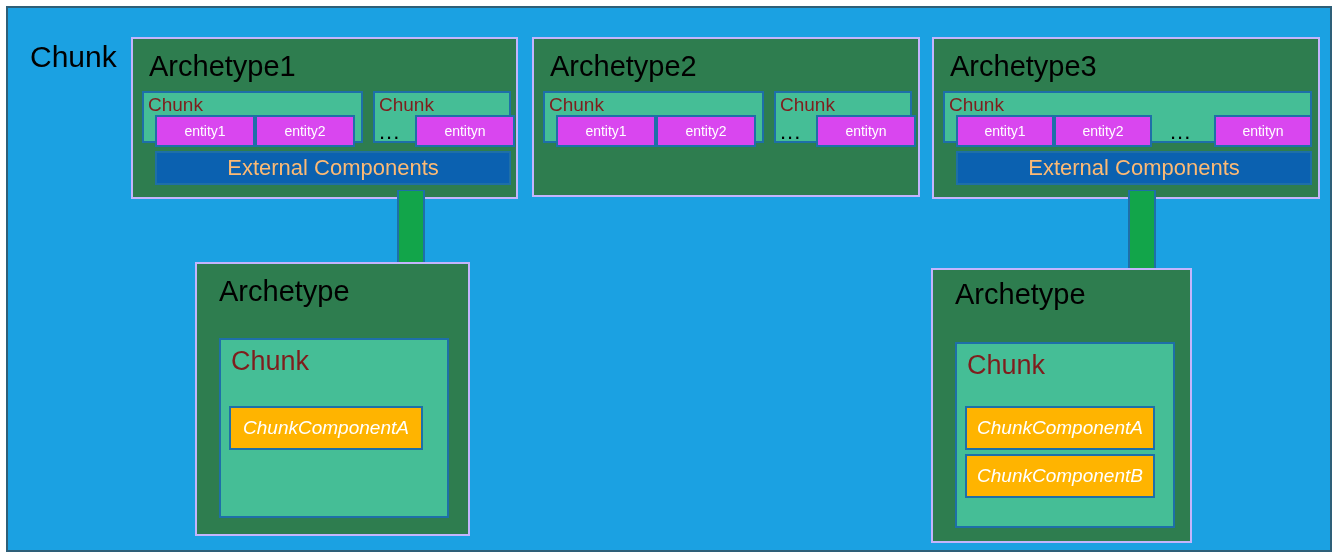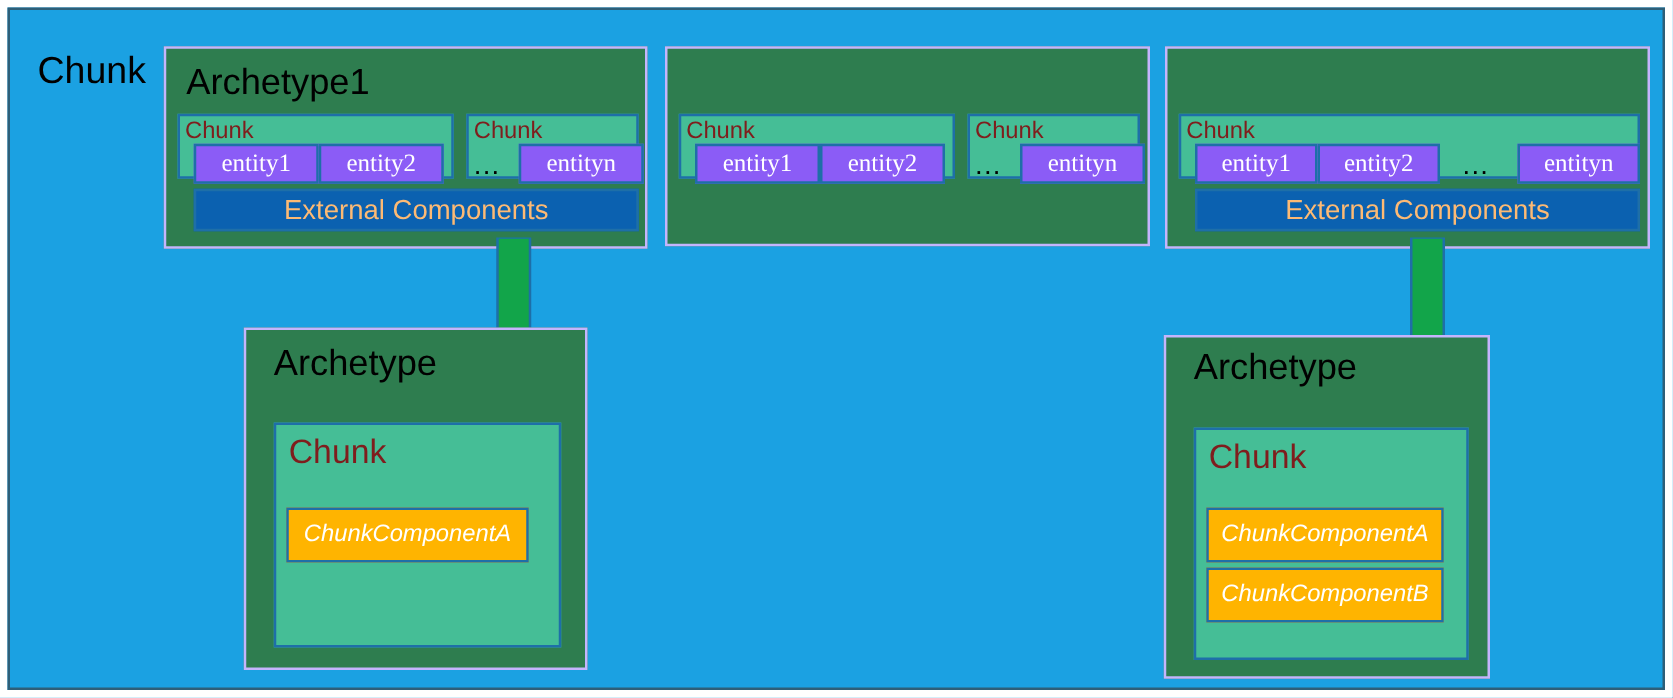--- a/index.html
+++ b/index.html
@@ -55,30 +55,29 @@
     box-sizing: border-box;
   }
   .chunk-label {
     position: absolute;
     color: #7f1d1d;
     line-height: 1;
     white-space: nowrap;
   }
   .entity {
     position: absolute;
-    background: #8b5cf6;
+    background: #d946ef;
     border: 2px solid #1E6FA8;
     box-sizing: border-box;
     color: #ffffff;
     display: flex;
     align-items: center;
     justify-content: center;
-    font-size: 20px;
+    font-size: 14px;
     white-space: nowrap;
-    font-family: Liberation Serif, serif;
   }
   .ellipsis {
     position: absolute;
     color: #000000;
     font-size: 22px;
     line-height: 1;
     letter-spacing: 1px;
     white-space: nowrap;
   }
   .ext-comp {
@@ -131,35 +130,37 @@
     <div class="chunk" style="left:240px; top:52px; width:138px; height:52px;">
       <div class="chunk-label" style="left:4px; top:2px; font-size:19px;">Chunk</div>
     </div>
     <div class="ellipsis" style="left:246px; top:82px;">...</div>
     <div class="entity" style="left:282px; top:76px; width:100px; height:32px;">entityn</div>
 
     <div class="ext-comp" style="left:22px; top:112px; width:356px; height:34px;">External Components</div>
   </div>
 
   <div class="archetype" style="left:532px; top:37px; width:388px; height:160px;">
+    <div class="archetype-title" style="left:16px; top:13px; font-size:29px;">Archetype2</div>
 
     <div class="chunk" style="left:9px; top:52px; width:221px; height:52px;">
       <div class="chunk-label" style="left:4px; top:2px; font-size:19px;">Chunk</div>
     </div>
     <div class="entity" style="left:22px; top:76px; width:100px; height:32px;">entity1</div>
     <div class="entity" style="left:122px; top:76px; width:100px; height:32px;">entity2</div>
 
     <div class="chunk" style="left:240px; top:52px; width:138px; height:52px;">
       <div class="chunk-label" style="left:4px; top:2px; font-size:19px;">Chunk</div>
     </div>
     <div class="ellipsis" style="left:246px; top:82px;">...</div>
     <div class="entity" style="left:282px; top:76px; width:100px; height:32px;">entityn</div>
   </div>
 
   <div class="archetype" style="left:932px; top:37px; width:388px; height:162px;">
+    <div class="archetype-title" style="left:16px; top:13px; font-size:29px;">Archetype3</div>
 
     <div class="chunk" style="left:9px; top:52px; width:369px; height:52px;">
       <div class="chunk-label" style="left:4px; top:2px; font-size:19px;">Chunk</div>
     </div>
     <div class="entity" style="left:22px; top:76px; width:98px; height:32px;">entity1</div>
     <div class="entity" style="left:120px; top:76px; width:98px; height:32px;">entity2</div>
     <div class="ellipsis" style="left:236px; top:82px;">...</div>
     <div class="entity" style="left:280px; top:76px; width:98px; height:32px;">entityn</div>
 
     <div class="ext-comp" style="left:22px; top:112px; width:356px; height:34px;">External Components</div>

